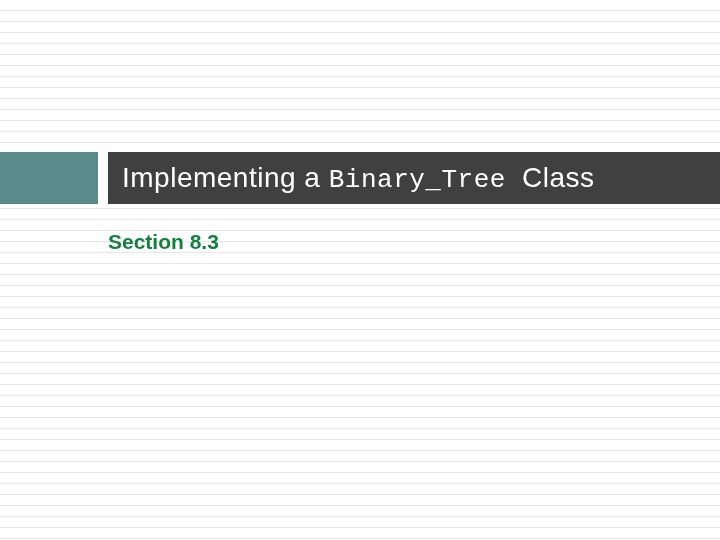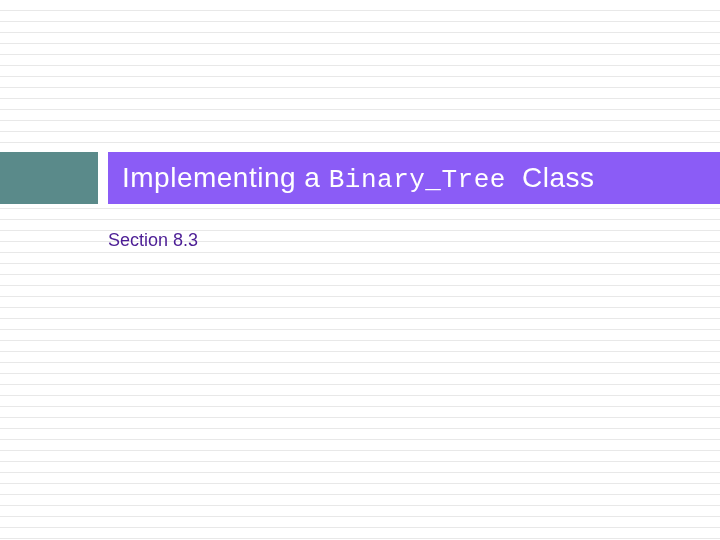--- a/index.html
+++ b/index.html
@@ -51,21 +51,21 @@
     }
     
     .gap {
       width: 10px;
       background: #ffffff;
     }
     
     .title-bar {
       flex: 1;
       height: 52px;
-      background: #8b5cf6;
+      background: #404040;
       display: flex;
       align-items: center;
       padding-left: 14px;
       padding-right: 14px;
     }
     
     .title-text {
       color: #ffffff;
       font-size: 28px;
       font-weight: 300;
@@ -74,23 +74,23 @@
     
     .title-text .mono {
       font-family: 'Courier New', Courier, monospace;
       font-size: 26px;
     }
     
     .subtitle {
       position: absolute;
       top: 230px;
       left: 108px;
-      font-size: 18px;
-      color: #4c1d95;
-      font-weight: 400;
+      font-size: 21px;
+      color: #15803d;
+      font-weight: 700;
       z-index: 1;
     }
   </style>
 </head>
 <body>
 
 <div class="lined-background"></div>
 
 <div class="title-bar-container">
   <div class="accent-block"></div>

